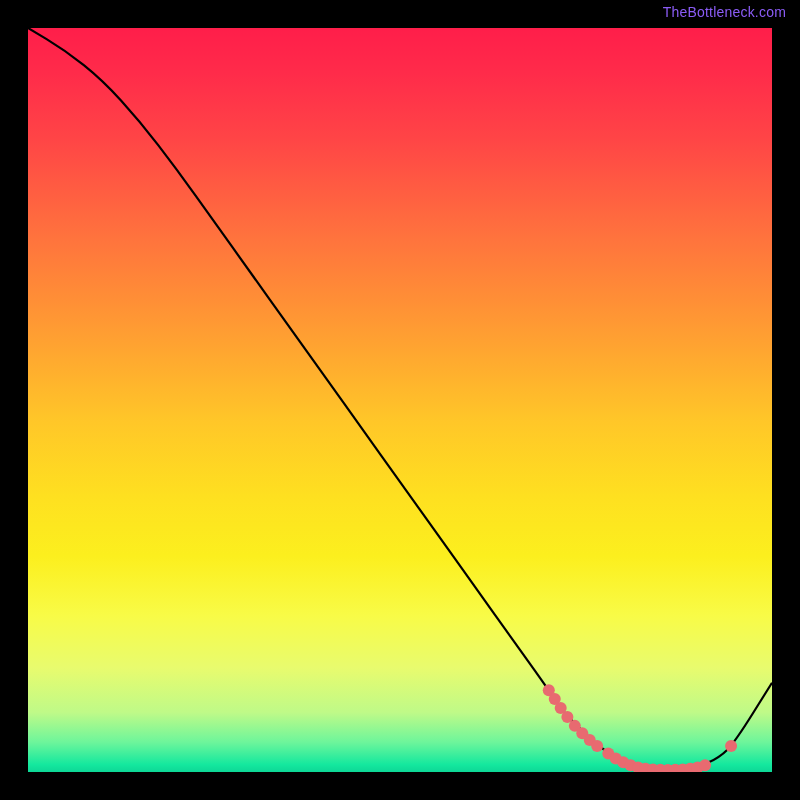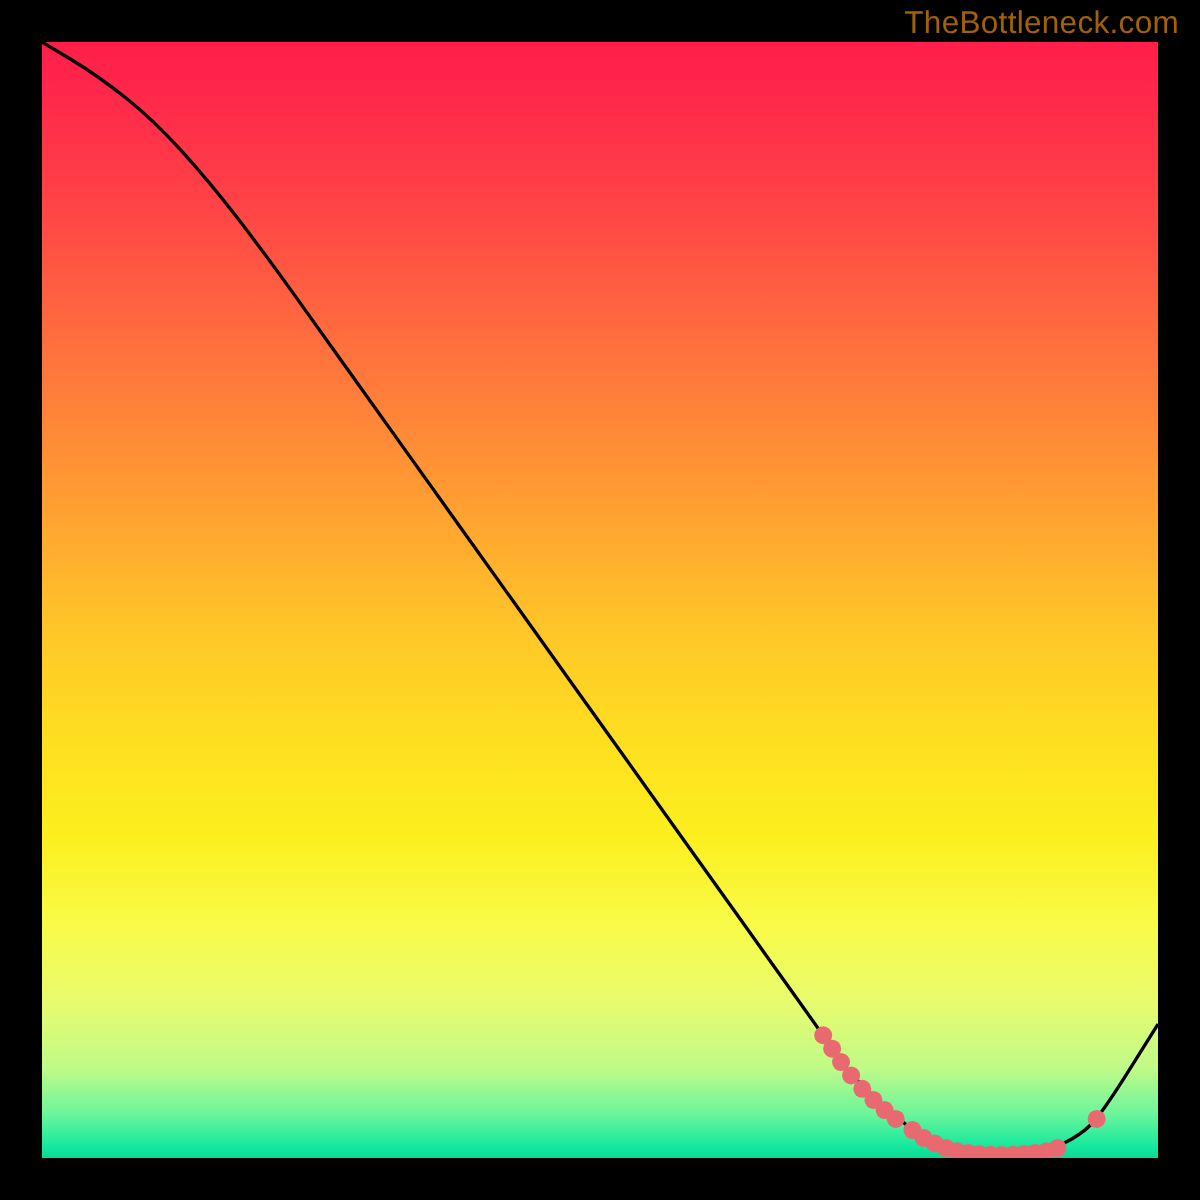--- a/index.html
+++ b/index.html
@@ -8,22 +8,22 @@
     height: 800px;
     background: #000;
     position: relative;
     font-family: Arial, Helvetica, sans-serif;
     overflow: hidden;
   }
   .watermark {
     position: absolute;
     top: 4px;
     right: 14px;
-    color: #a16207;
-    font-size: 21px;
+    color: #8b5cf6;
+    font-size: 14px;
     font-weight: 400;
     letter-spacing: 0.2px;
     z-index: 20;
     text-align: right;
   }
   .plot-area {
     position: absolute;
     top: 28px;
     left: 28px;
     width: 744px;

